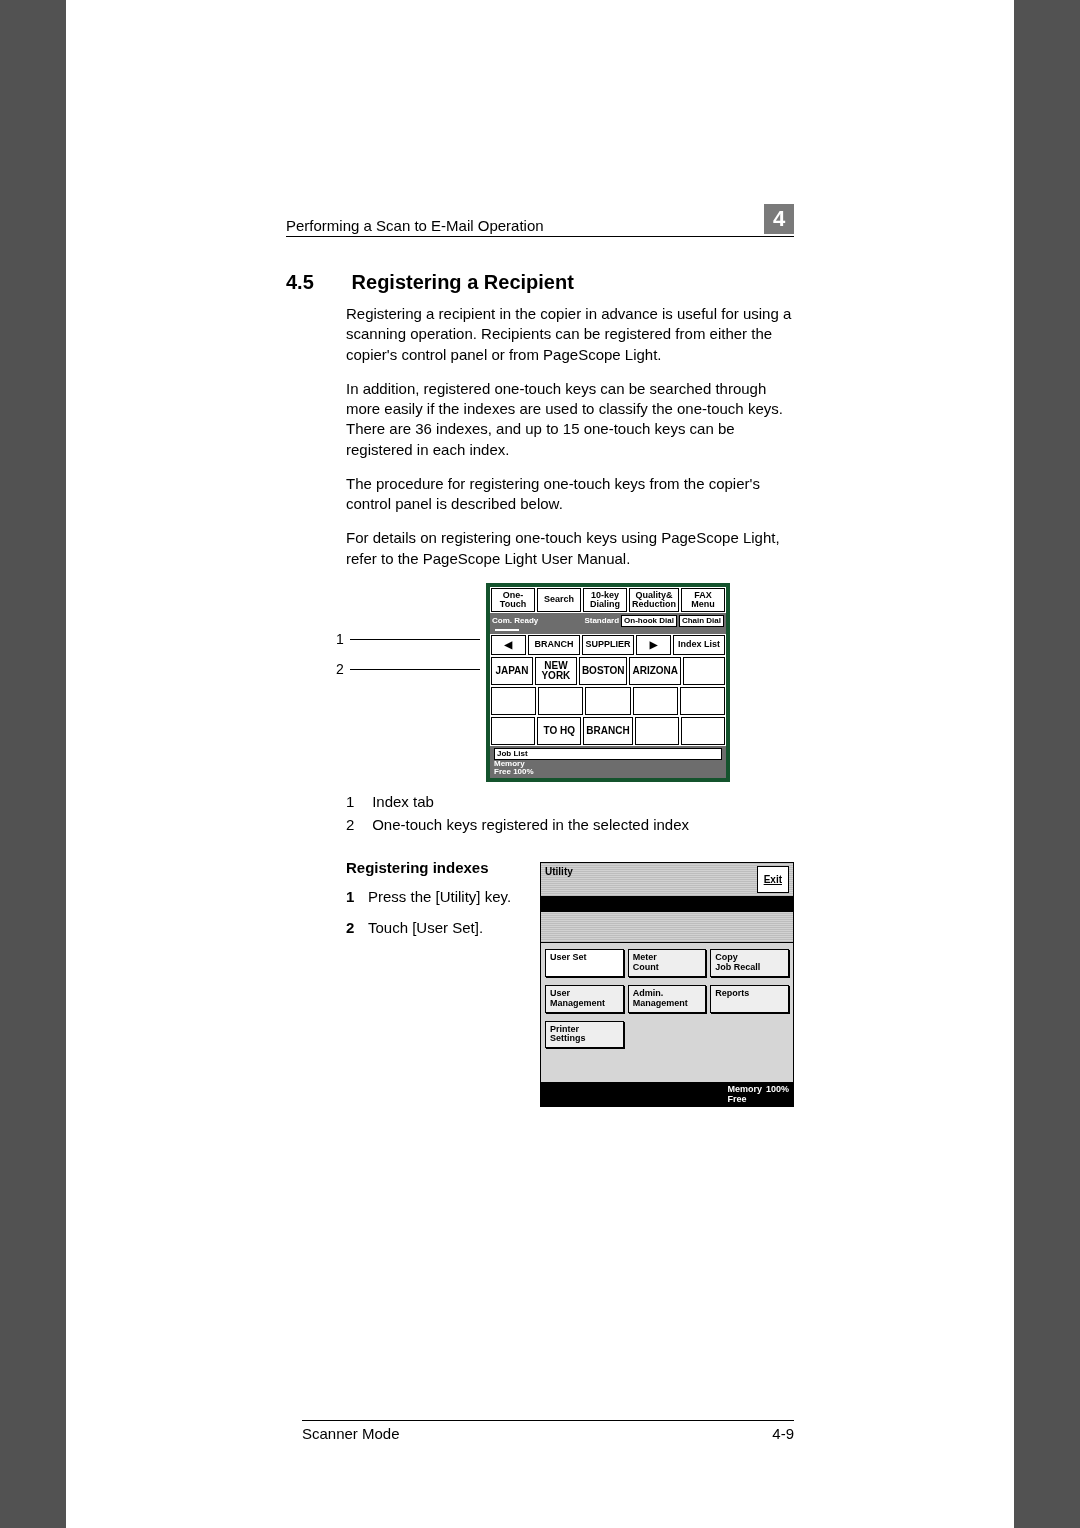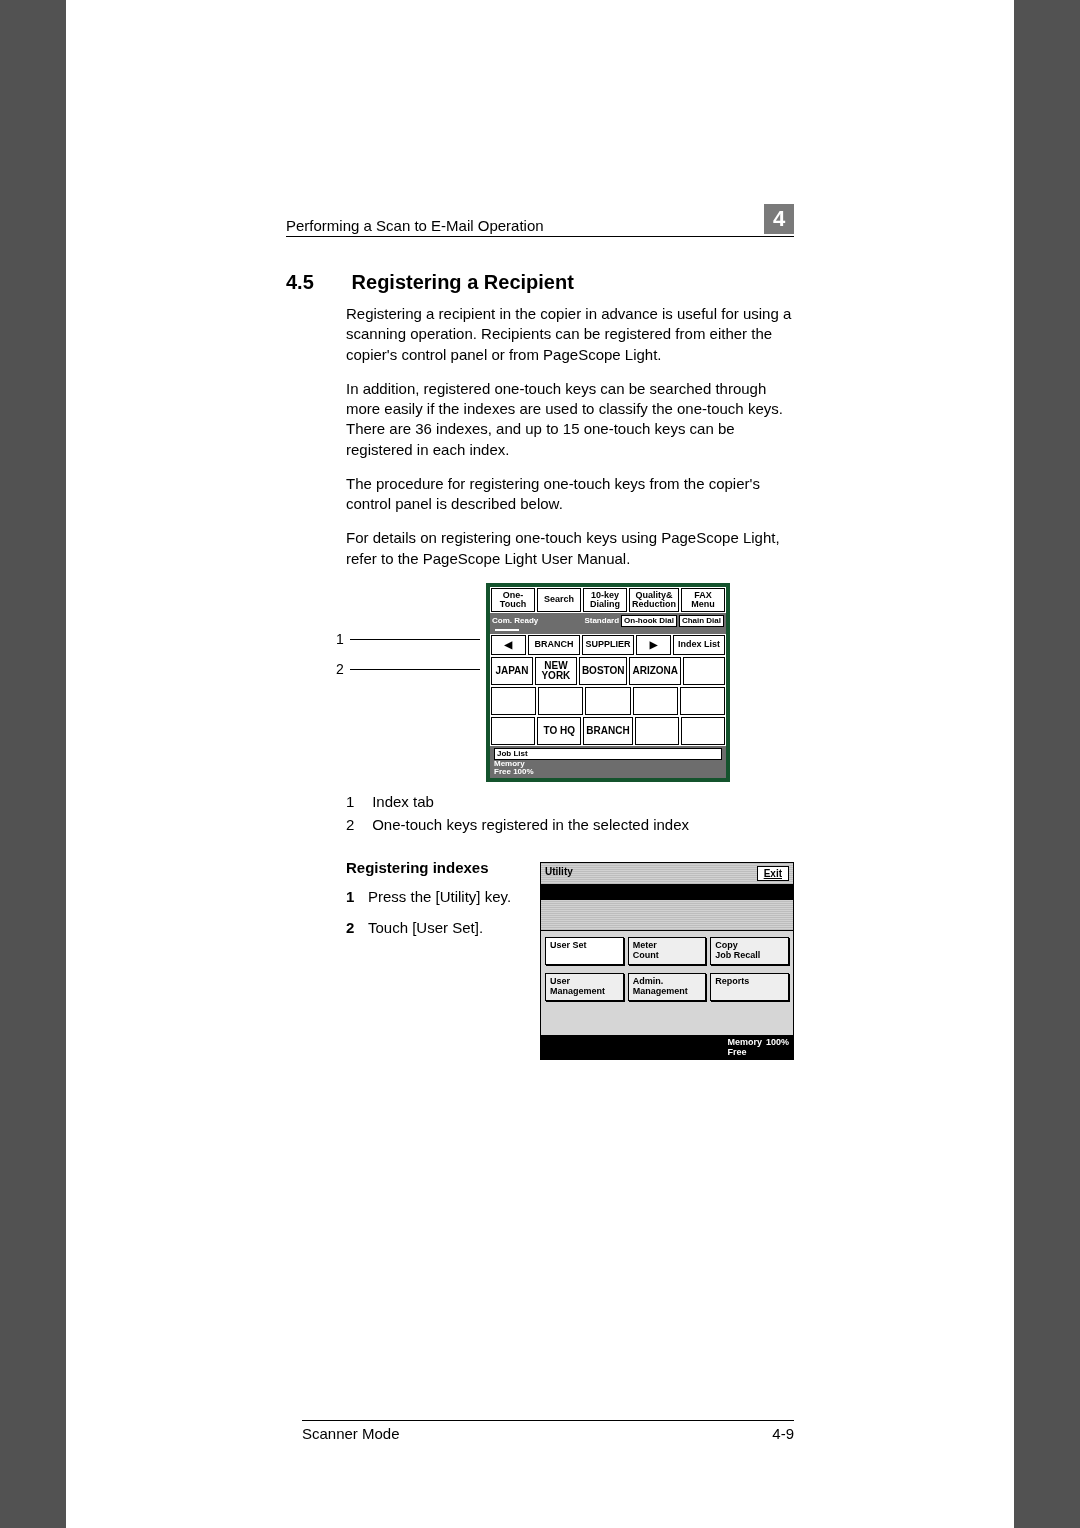--- a/index.html
+++ b/index.html
@@ -156,21 +156,21 @@
     display: flex;
     justify-content: space-between;
     background:
       repeating-linear-gradient(0deg, #bdbdbd 0 1px, #d2d2d2 1px 2px);
     padding: 3px 4px;
     border-bottom: 1px solid #000;
   }
   .util-top .exit {
     background: #fff;
     border: 1px solid #000;
-    padding: 1px 6px;
+    padding: 7px 6px;
     text-decoration: underline;
   }
   .util-mid1 { height: 14px; background: #000; }
   .util-mid2 {
     height: 30px;
     background:
       repeating-linear-gradient(0deg, #bdbdbd 0 1px, #d2d2d2 1px 2px);
     border-top: 1px solid #000;
     border-bottom: 1px solid #000;
   }
@@ -335,20 +335,26 @@
         <div class="util-btn" style="white-space:pre;">Copy
 Job Recall</div>
       </div>
       <div class="util-row">
         <div class="util-btn" style="white-space:pre;">User
 Management</div>
         <div class="util-btn" style="white-space:pre;">Admin.
 Management</div>
         <div class="util-btn">Reports</div>
       </div>
+      <div class="util-row">
+        <div class="util-btn" style="white-space:pre;">Printer
+Settings</div>
+        <div class="util-btn empty"></div>
+        <div class="util-btn empty"></div>
+      </div>
     </div>
     <div class="util-foot">
       <span style="white-space:pre;">Memory
 Free</span>
       <span>100%</span>
     </div>
   </div>
 
   <div class="footer">
     <hr>

